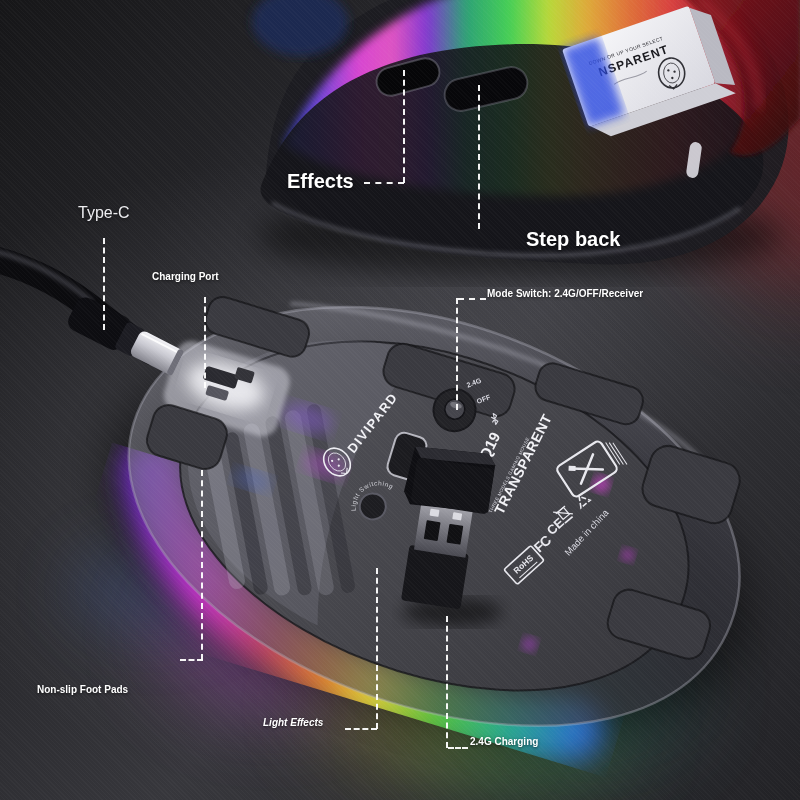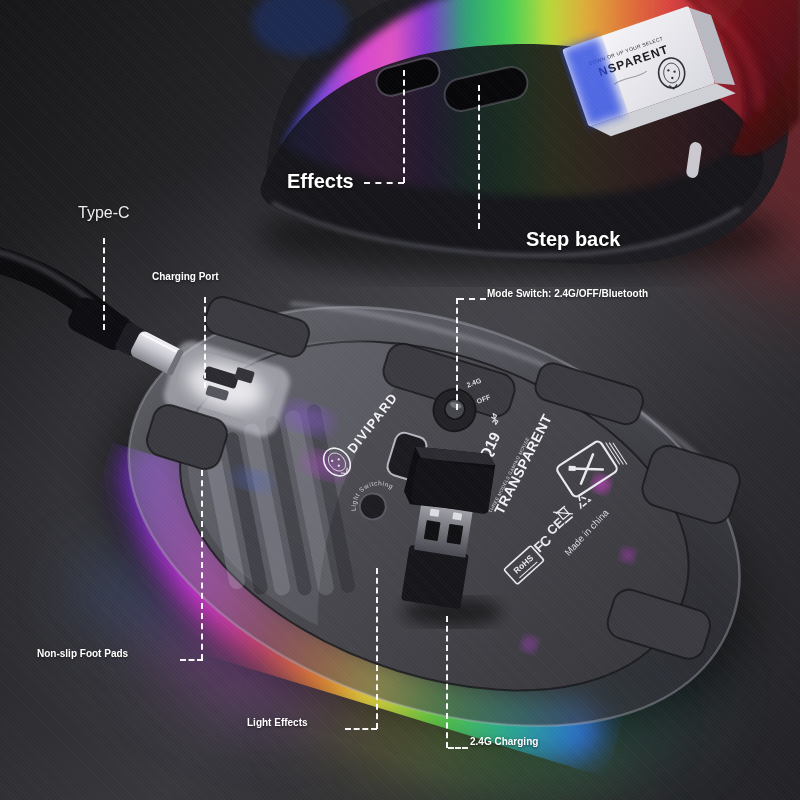--- a/index.html
+++ b/index.html
@@ -23,23 +23,23 @@
   .vline{position:absolute;width:0;border-left:2px dashed rgba(255,255,255,.95);}
   .hline{position:absolute;height:0;border-top:2px dashed rgba(255,255,255,.95);}
   
   #co-typec .lbl{left:78px;top:204px;}   #co-typec .vline{left:103px;top:238px;height:92px;}
   #co-charge .lbl{left:152px;top:271px;} #co-charge .vline{left:204px;top:297px;height:91px;}
   #co-forward .lbl{left:287px;top:170px;}
   #co-forward .hline{left:364px;top:182px;width:40px;} #co-forward .vline{left:403px;top:70px;height:113px;}
   #co-step .lbl{left:486px;top:228px;margin-left:40px;}   #co-step .vline{left:478px;top:85px;height:144px;}
   #co-mode .lbl{left:487px;top:288px;}
   #co-mode .hline{left:458px;top:298px;width:28px;} #co-mode .vline{left:456px;top:298px;height:112px;}
-  #co-pads .lbl{left:37px;top:648px;}
+  #co-pads .lbl{left:37px;top:684px;}
   #co-pads .hline{left:180px;top:659px;width:23px;} #co-pads .vline{left:201px;top:470px;height:190px;}
-  #co-light .lbl{left:247px;top:717px;}
+  #co-light .lbl{left:263px;top:717px;font-style:italic;}
   #co-light .hline{left:345px;top:728px;width:32px;} #co-light .vline{left:376px;top:568px;height:161px;}
   #co-rcv .lbl{left:470px;top:736px;}
   #co-rcv .hline{left:448px;top:747px;width:20px;} #co-rcv .vline{left:446px;top:616px;height:132px;}
 </style>
 </head>
 <body>
 
 <div id="stage">
 
   <div class="glow" style="left:160px;top:560px;width:220px;height:150px;background:rgba(165,60,185,.38);filter:blur(38px);"></div>
@@ -313,21 +313,21 @@
   <div id="co-forward">
     <div class="lbl big">Effects</div>
     <div class="hline"></div>
     <div class="vline"></div>
   </div>
   <div id="co-step">
     <div class="lbl big">Step back</div>
     <div class="vline"></div>
   </div>
   <div id="co-mode">
-    <div class="lbl">Mode Switch: 2.4G/OFF/Bluetooth</div>
+    <div class="lbl">Mode Switch: 2.4G/OFF/Receiver</div>
     <div class="hline"></div>
     <div class="vline"></div>
   </div>
   <div id="co-pads">
     <div class="lbl">Non-slip Foot Pads</div>
     <div class="hline"></div>
     <div class="vline"></div>
   </div>
   <div id="co-light">
     <div class="lbl">Light Effects</div>

